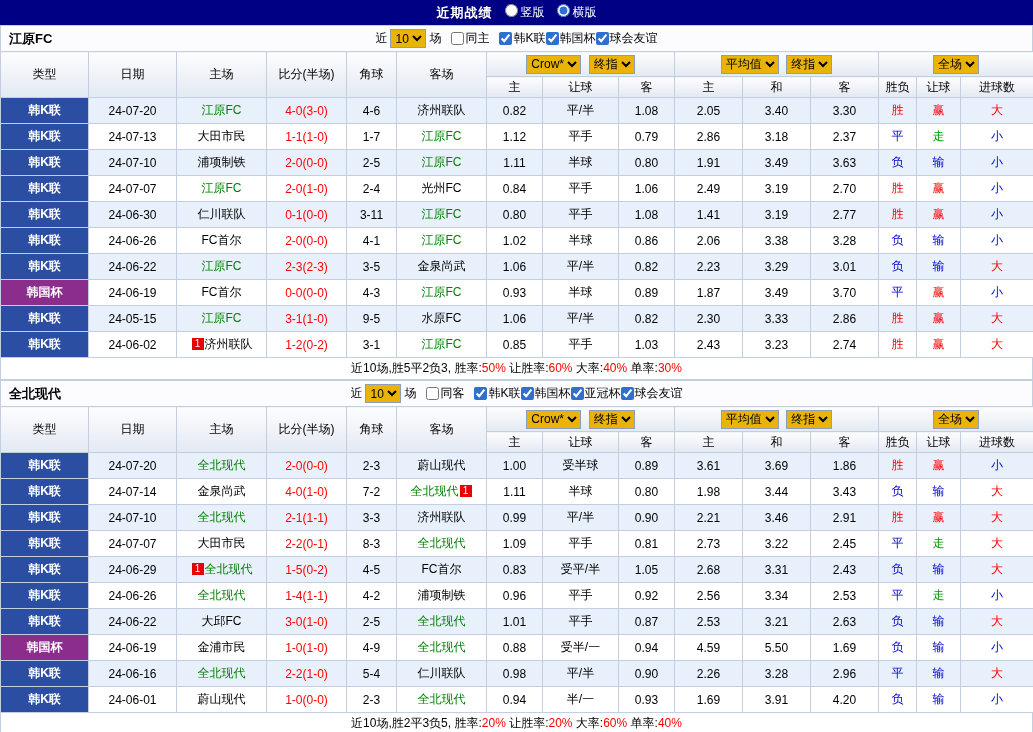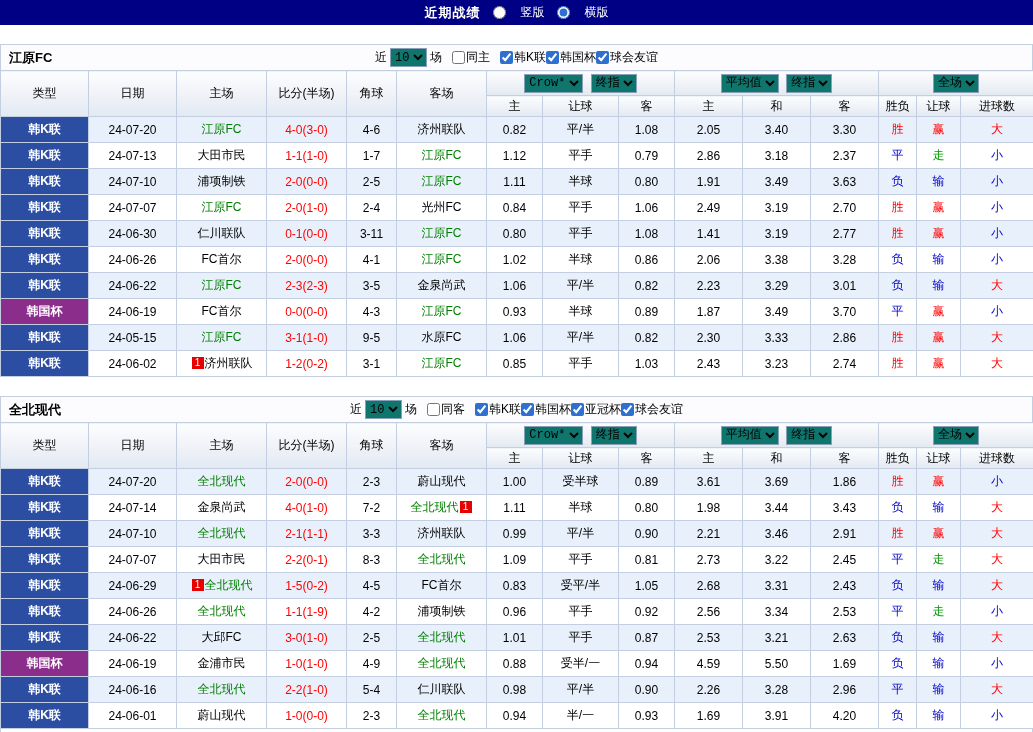--- a/index.html
+++ b/index.html
@@ -1,30 +1,30 @@
 <!DOCTYPE html>
 <html style="--titlebar-bg: #000085; --league-bg: #2b4ea2; --cup-bg: #8b2d8b; --team-green: #008000; --score-red: #ff0000; --res-r: #ff0000; --res-b: #0000cc; --res-g: #009900; --row-alt: #e8f1fb; --border: #c3cfe0;"><head>
 <meta charset="utf-8">
 <style>
 *{margin:0;padding:0;box-sizing:border-box}
 body{width:1033px;min-height:732px;background:#fff;font-family:"Liberation Sans","DejaVu Sans",sans-serif;font-size:12px;color:#000}
 .title-bar{height:25px;background:var(--titlebar-bg);display:flex;align-items:center;justify-content:center;gap:12px;color:#fff}
 .page-title{font-weight:bold;font-size:13px;letter-spacing:1px}
-.radio-opt{display:inline-flex;align-items:center;gap:15px;cursor:pointer;font-size:12px}
+.radio-opt{display:inline-flex;gap:3px;cursor:pointer;font-size:12px}
 input[type=radio],input[type=checkbox]{accent-color:#2f6fd0;margin:0;width:13px;height:13px}
-.section{margin-top:19px}
+.section{margin-top:0}
 .section-header{position:relative;height:26px;display:flex;align-items:center;justify-content:center;border:1px solid var(--border);border-bottom:0;background:#fcfcfe}
 .team-name{position:absolute;left:8px;font-weight:bold;font-size:13px}
 .filter-bar{display:flex;align-items:center}
 .filter-bar select{margin:0 3px}
 .chk{display:inline-flex;align-items:center;cursor:pointer}
 .chk input{margin-right:1px}
 .chk.same{margin-left:10px}
 .league-checks{display:inline-flex;margin-left:10px}
-select{font-family:Liberation Mono, monospace;font-size:12px;height:19px;border:1px solid #8aa0b8;background:#0f766e}
+select{font-family:Liberation Sans, sans-serif;font-size:12px;height:19px;border:1px solid #8aa0b8;background:#eab308}
 table{border-collapse:collapse;table-layout:fixed;width:1033px}
 th,td{border:1px solid var(--border);text-align:center;white-space:nowrap;overflow:hidden;font-weight:normal}
 thead th{background:linear-gradient(#fdfdfe,#e3e9f2)}
 .head-top th{height:25px}
 .head-sub th{height:21px}
 .selcell select{margin:0 2px}
 tbody td{height:26px}
 tbody tr.alt{background:var(--row-alt)}
 td.type{color:#fff;font-weight:bold}
 td.type.league{background:var(--league-bg)}
@@ -299,20 +299,21 @@
           <td>1.03</td>
           <td>2.43</td>
           <td>3.23</td>
           <td>2.74</td>
           <td class="res-r">胜</td>
           <td class="res-r">赢</td>
           <td class="res-r">大</td>
         </tr>
       </tbody>
   </table>
+  <div class="summary"><span class="sum-k">近10场,胜5平2负3, 胜率:</span><span class="sum-r">50%</span><span class="sum-k"> 让胜率:</span><span class="sum-r">60%</span><span class="sum-k"> 大率:</span><span class="sum-r">40%</span><span class="sum-k"> 单率:</span><span class="sum-r">30%</span></div>
 </div>
 
 <div class="section">
   <div class="section-header">
     <span class="team-name">全北现代</span>
     <div class="filter-bar">
       <span>近</span>
       <select>
         <option>10</option>
       </select>
@@ -474,21 +475,21 @@
           <td>3.31</td>
           <td>2.43</td>
           <td class="res-b">负</td>
           <td class="res-b">输</td>
           <td class="res-r">大</td>
         </tr>
         <tr>
           <td class="type league">韩K联</td>
           <td>24-06-26</td>
           <td><span class="team focus">全北现代</span></td>
-          <td class="score">1-1(1-9)</td>
+          <td class="score">1-4(1-1)</td>
           <td>4-2</td>
           <td><span class="team">浦项制铁</span></td>
           <td>0.96</td>
           <td>平手</td>
           <td>0.92</td>
           <td>2.56</td>
           <td>3.34</td>
           <td>2.53</td>
           <td class="res-b">平</td>
           <td class="res-g">走</td>

